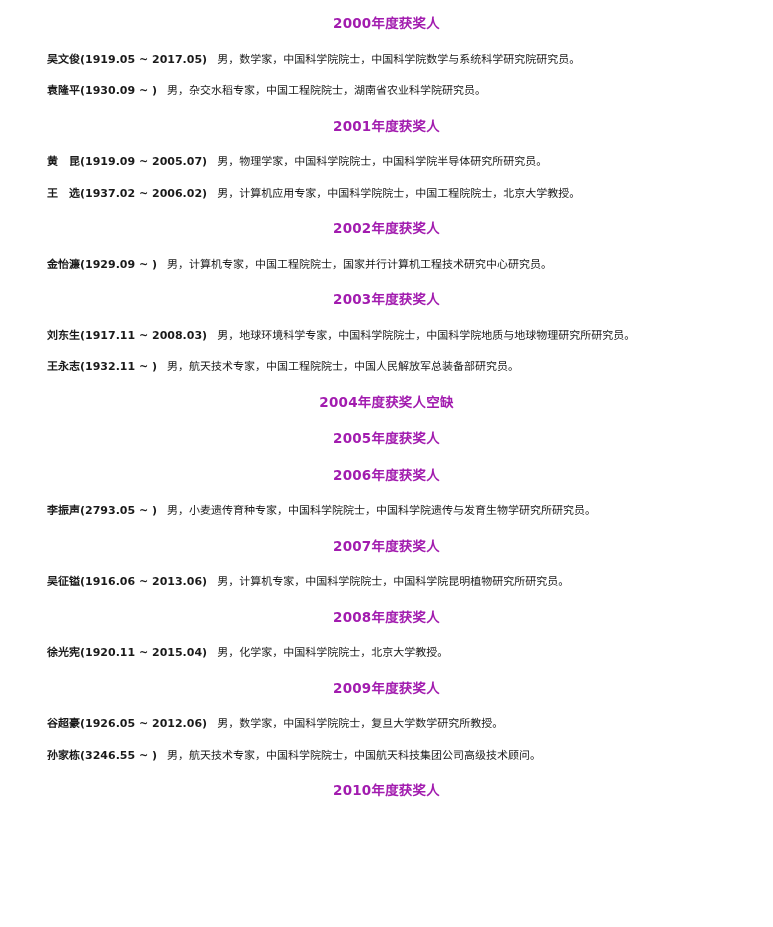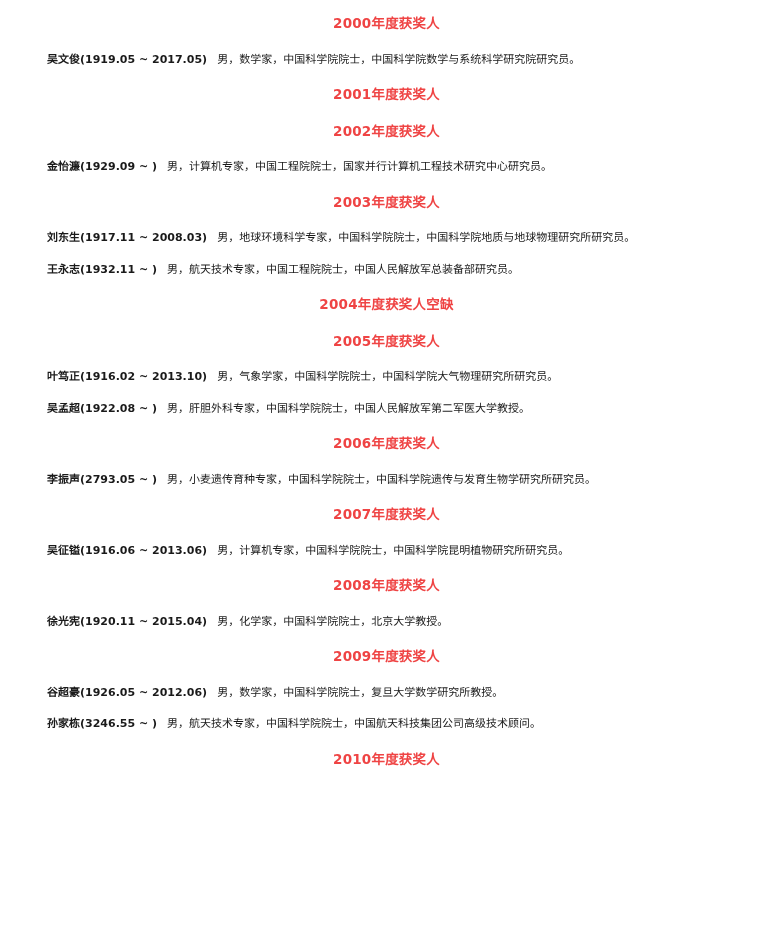--- a/index.html
+++ b/index.html
@@ -24,21 +24,21 @@
     margin: 0;
   }
   .year-heading {
     text-align: center;
     font-weight: bold;
     font-size: 13.5px;
     line-height: 1;
     letter-spacing: 0.2px;
     margin: 0;
     padding: 11px 0 12px 0;
-    color: #ef4444;
+    color: #a21caf;
   }
   .laureate-list {
     margin: 0;
     padding: 0;
     list-style: none;
   }
   .laureate {
     font-size: 11px;
     line-height: 19.5px;
     margin: 3px;
@@ -64,47 +64,48 @@
   }
 </style>
 </head>
 <body>
 
 <div id="award-document">
     <section class="year-block">
       <h2 class="year-heading">2000年度获奖人</h2>
       <ul class="laureate-list">
         <li class="laureate"><span class="laureate-name">吴文俊(1919.05 ~ 2017.05)</span><span class="laureate-gap"></span><span class="laureate-desc">男，数学家，中国科学院院士，中国科学院数学与系统科学研究院研究员。</span></li>
+        <li class="laureate"><span class="laureate-name">袁隆平(1930.09 ~ )</span><span class="laureate-gap"></span><span class="laureate-desc">男，杂交水稻专家，中国工程院院士，湖南省农业科学院研究员。</span></li>
       </ul>
     </section>
     <section class="year-block">
       <h2 class="year-heading">2001年度获奖人</h2>
+      <ul class="laureate-list">
+        <li class="laureate"><span class="laureate-name">黄　昆(1919.09 ~ 2005.07)</span><span class="laureate-gap"></span><span class="laureate-desc">男，物理学家，中国科学院院士，中国科学院半导体研究所研究员。</span></li>
+        <li class="laureate"><span class="laureate-name">王　选(1937.02 ~ 2006.02)</span><span class="laureate-gap"></span><span class="laureate-desc">男，计算机应用专家，中国科学院院士，中国工程院院士，北京大学教授。</span></li>
+      </ul>
     </section>
     <section class="year-block">
       <h2 class="year-heading">2002年度获奖人</h2>
       <ul class="laureate-list">
         <li class="laureate"><span class="laureate-name">金怡濂(1929.09 ~ )</span><span class="laureate-gap"></span><span class="laureate-desc">男，计算机专家，中国工程院院士，国家并行计算机工程技术研究中心研究员。</span></li>
       </ul>
     </section>
     <section class="year-block">
       <h2 class="year-heading">2003年度获奖人</h2>
       <ul class="laureate-list">
         <li class="laureate"><span class="laureate-name">刘东生(1917.11 ~ 2008.03)</span><span class="laureate-gap"></span><span class="laureate-desc">男，地球环境科学专家，中国科学院院士，中国科学院地质与地球物理研究所研究员。</span></li>
         <li class="laureate"><span class="laureate-name">王永志(1932.11 ~ )</span><span class="laureate-gap"></span><span class="laureate-desc">男，航天技术专家，中国工程院院士，中国人民解放军总装备部研究员。</span></li>
       </ul>
     </section>
     <section class="year-block">
       <h2 class="year-heading vacant-note">2004年度获奖人空缺</h2>
     </section>
     <section class="year-block">
       <h2 class="year-heading">2005年度获奖人</h2>
-      <ul class="laureate-list">
-        <li class="laureate"><span class="laureate-name">叶笃正(1916.02 ~ 2013.10)</span><span class="laureate-gap"></span><span class="laureate-desc">男，气象学家，中国科学院院士，中国科学院大气物理研究所研究员。</span></li>
-        <li class="laureate"><span class="laureate-name">吴孟超(1922.08 ~ )</span><span class="laureate-gap"></span><span class="laureate-desc">男，肝胆外科专家，中国科学院院士，中国人民解放军第二军医大学教授。</span></li>
-      </ul>
     </section>
     <section class="year-block">
       <h2 class="year-heading">2006年度获奖人</h2>
       <ul class="laureate-list">
         <li class="laureate"><span class="laureate-name">李振声(2793.05 ~ )</span><span class="laureate-gap"></span><span class="laureate-desc">男，小麦遗传育种专家，中国科学院院士，中国科学院遗传与发育生物学研究所研究员。</span></li>
       </ul>
     </section>
     <section class="year-block">
       <h2 class="year-heading">2007年度获奖人</h2>
       <ul class="laureate-list">

